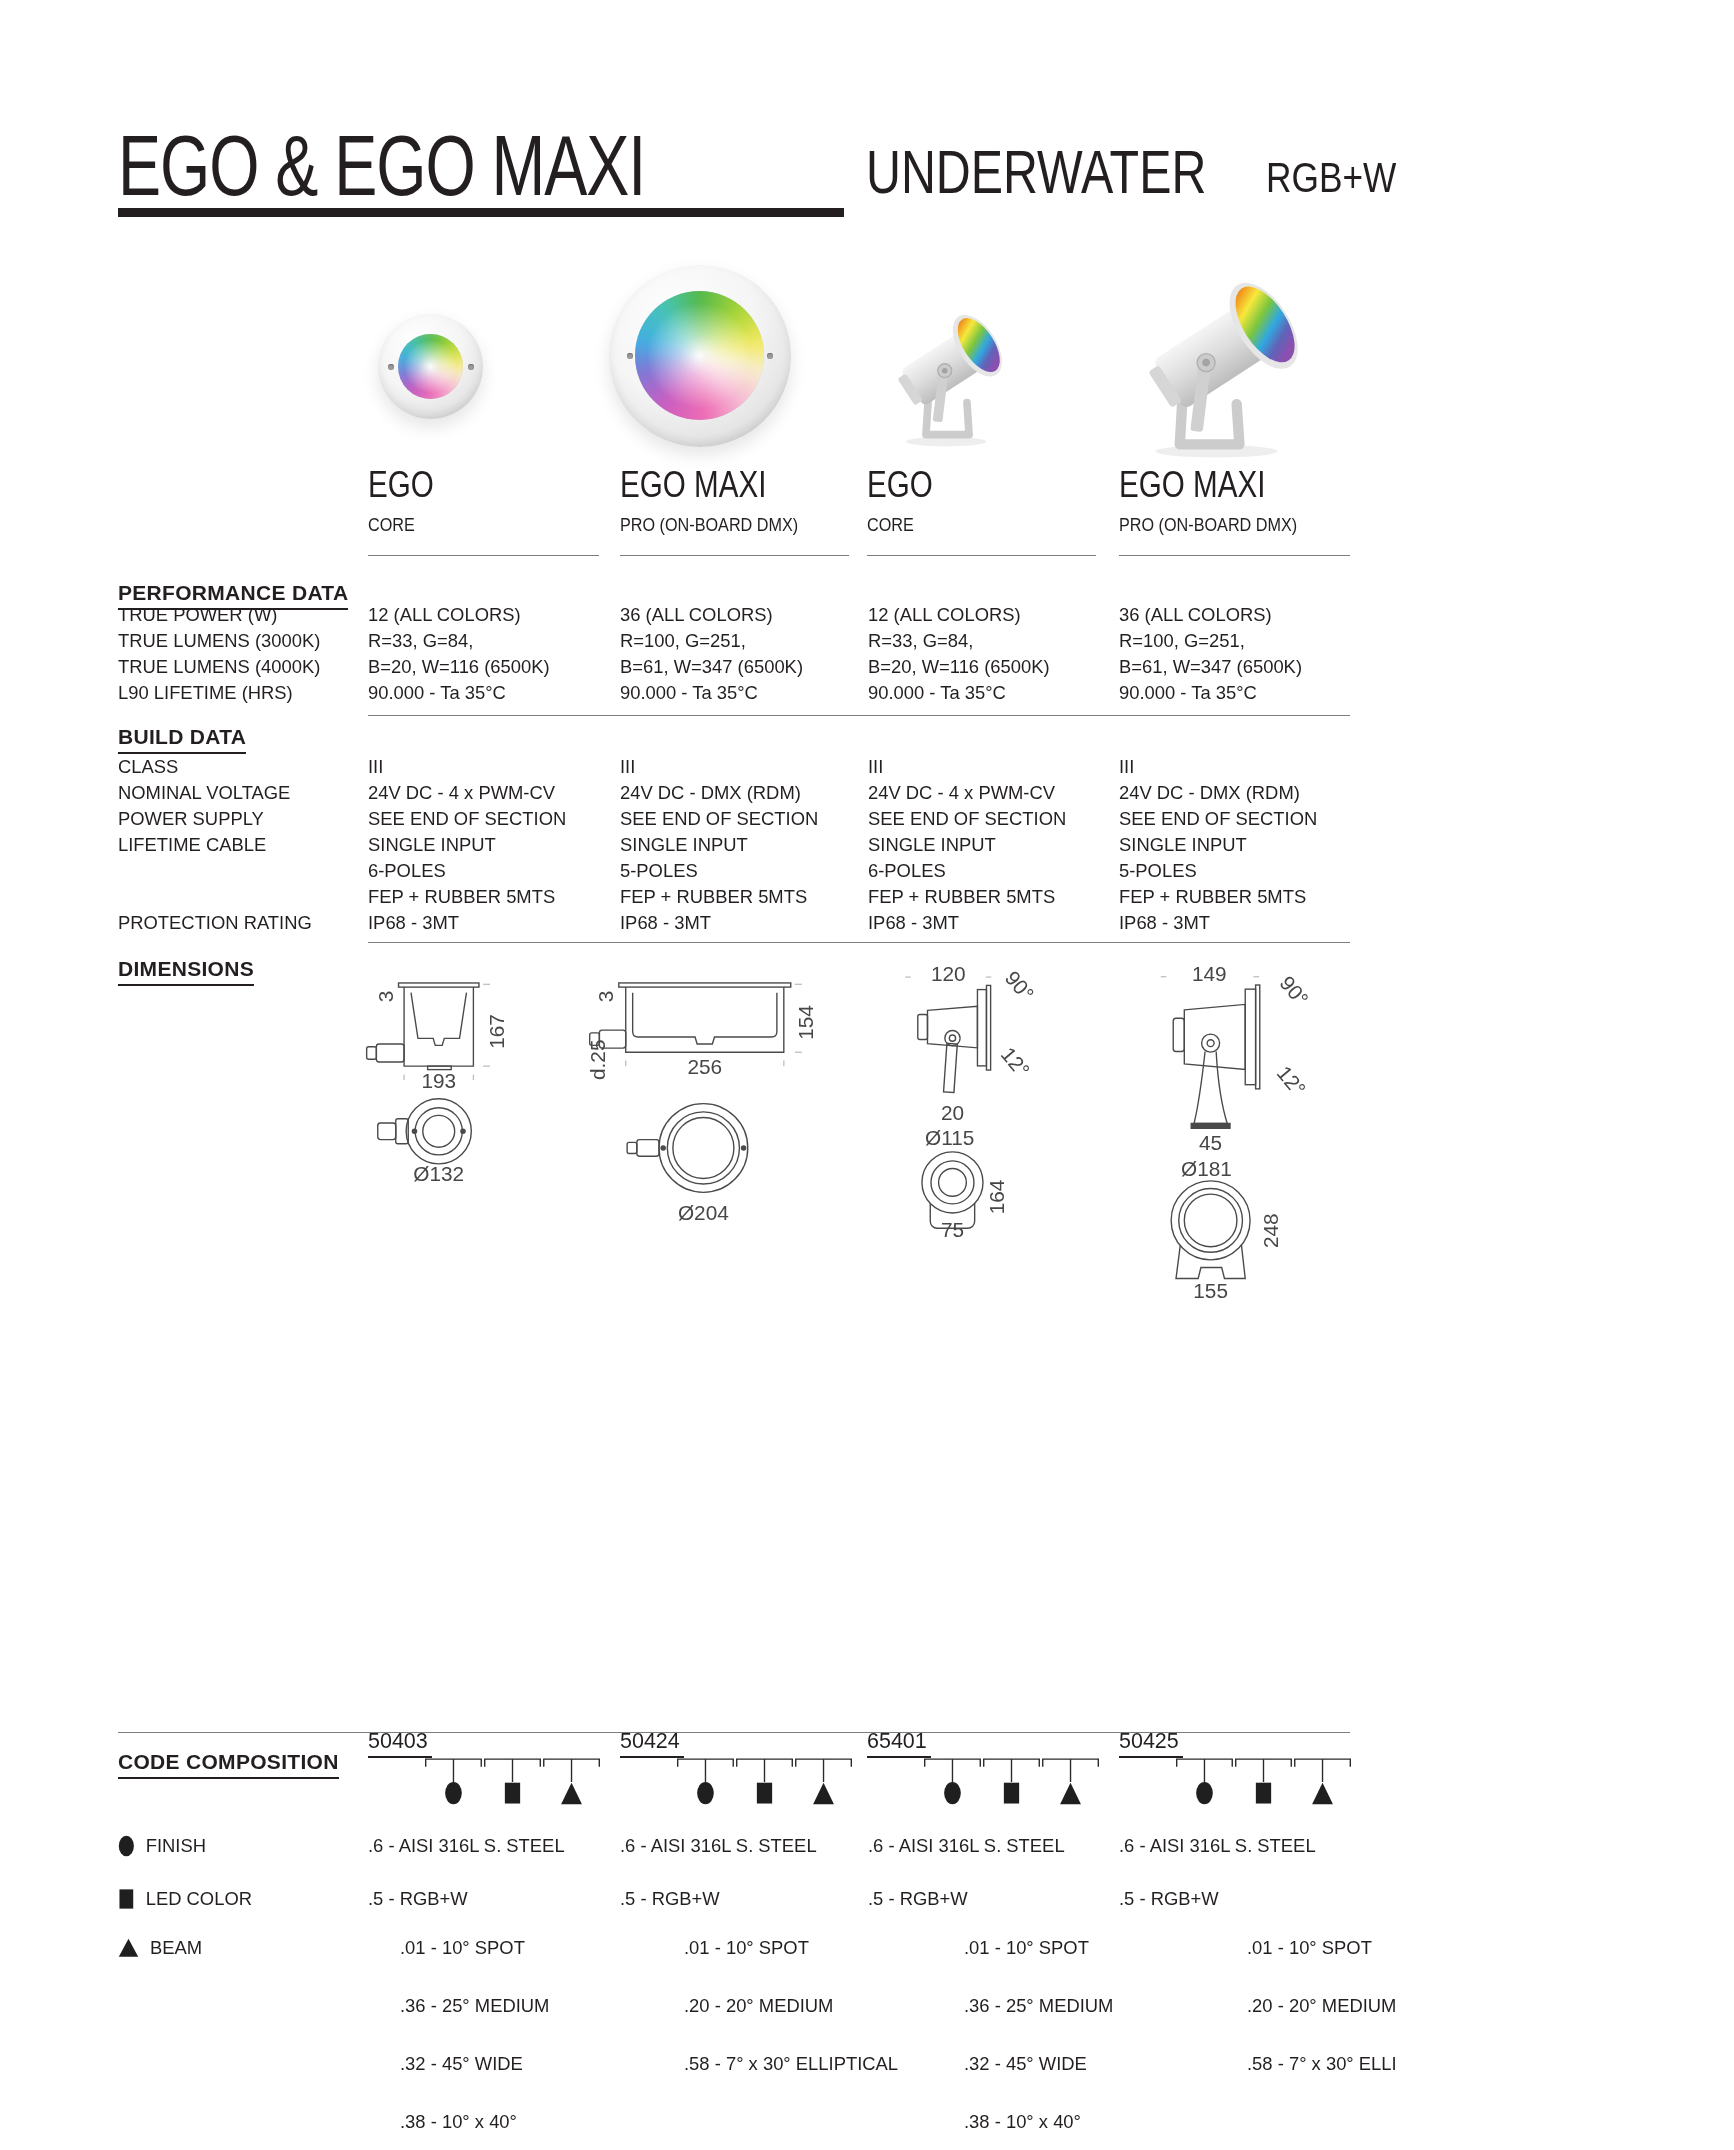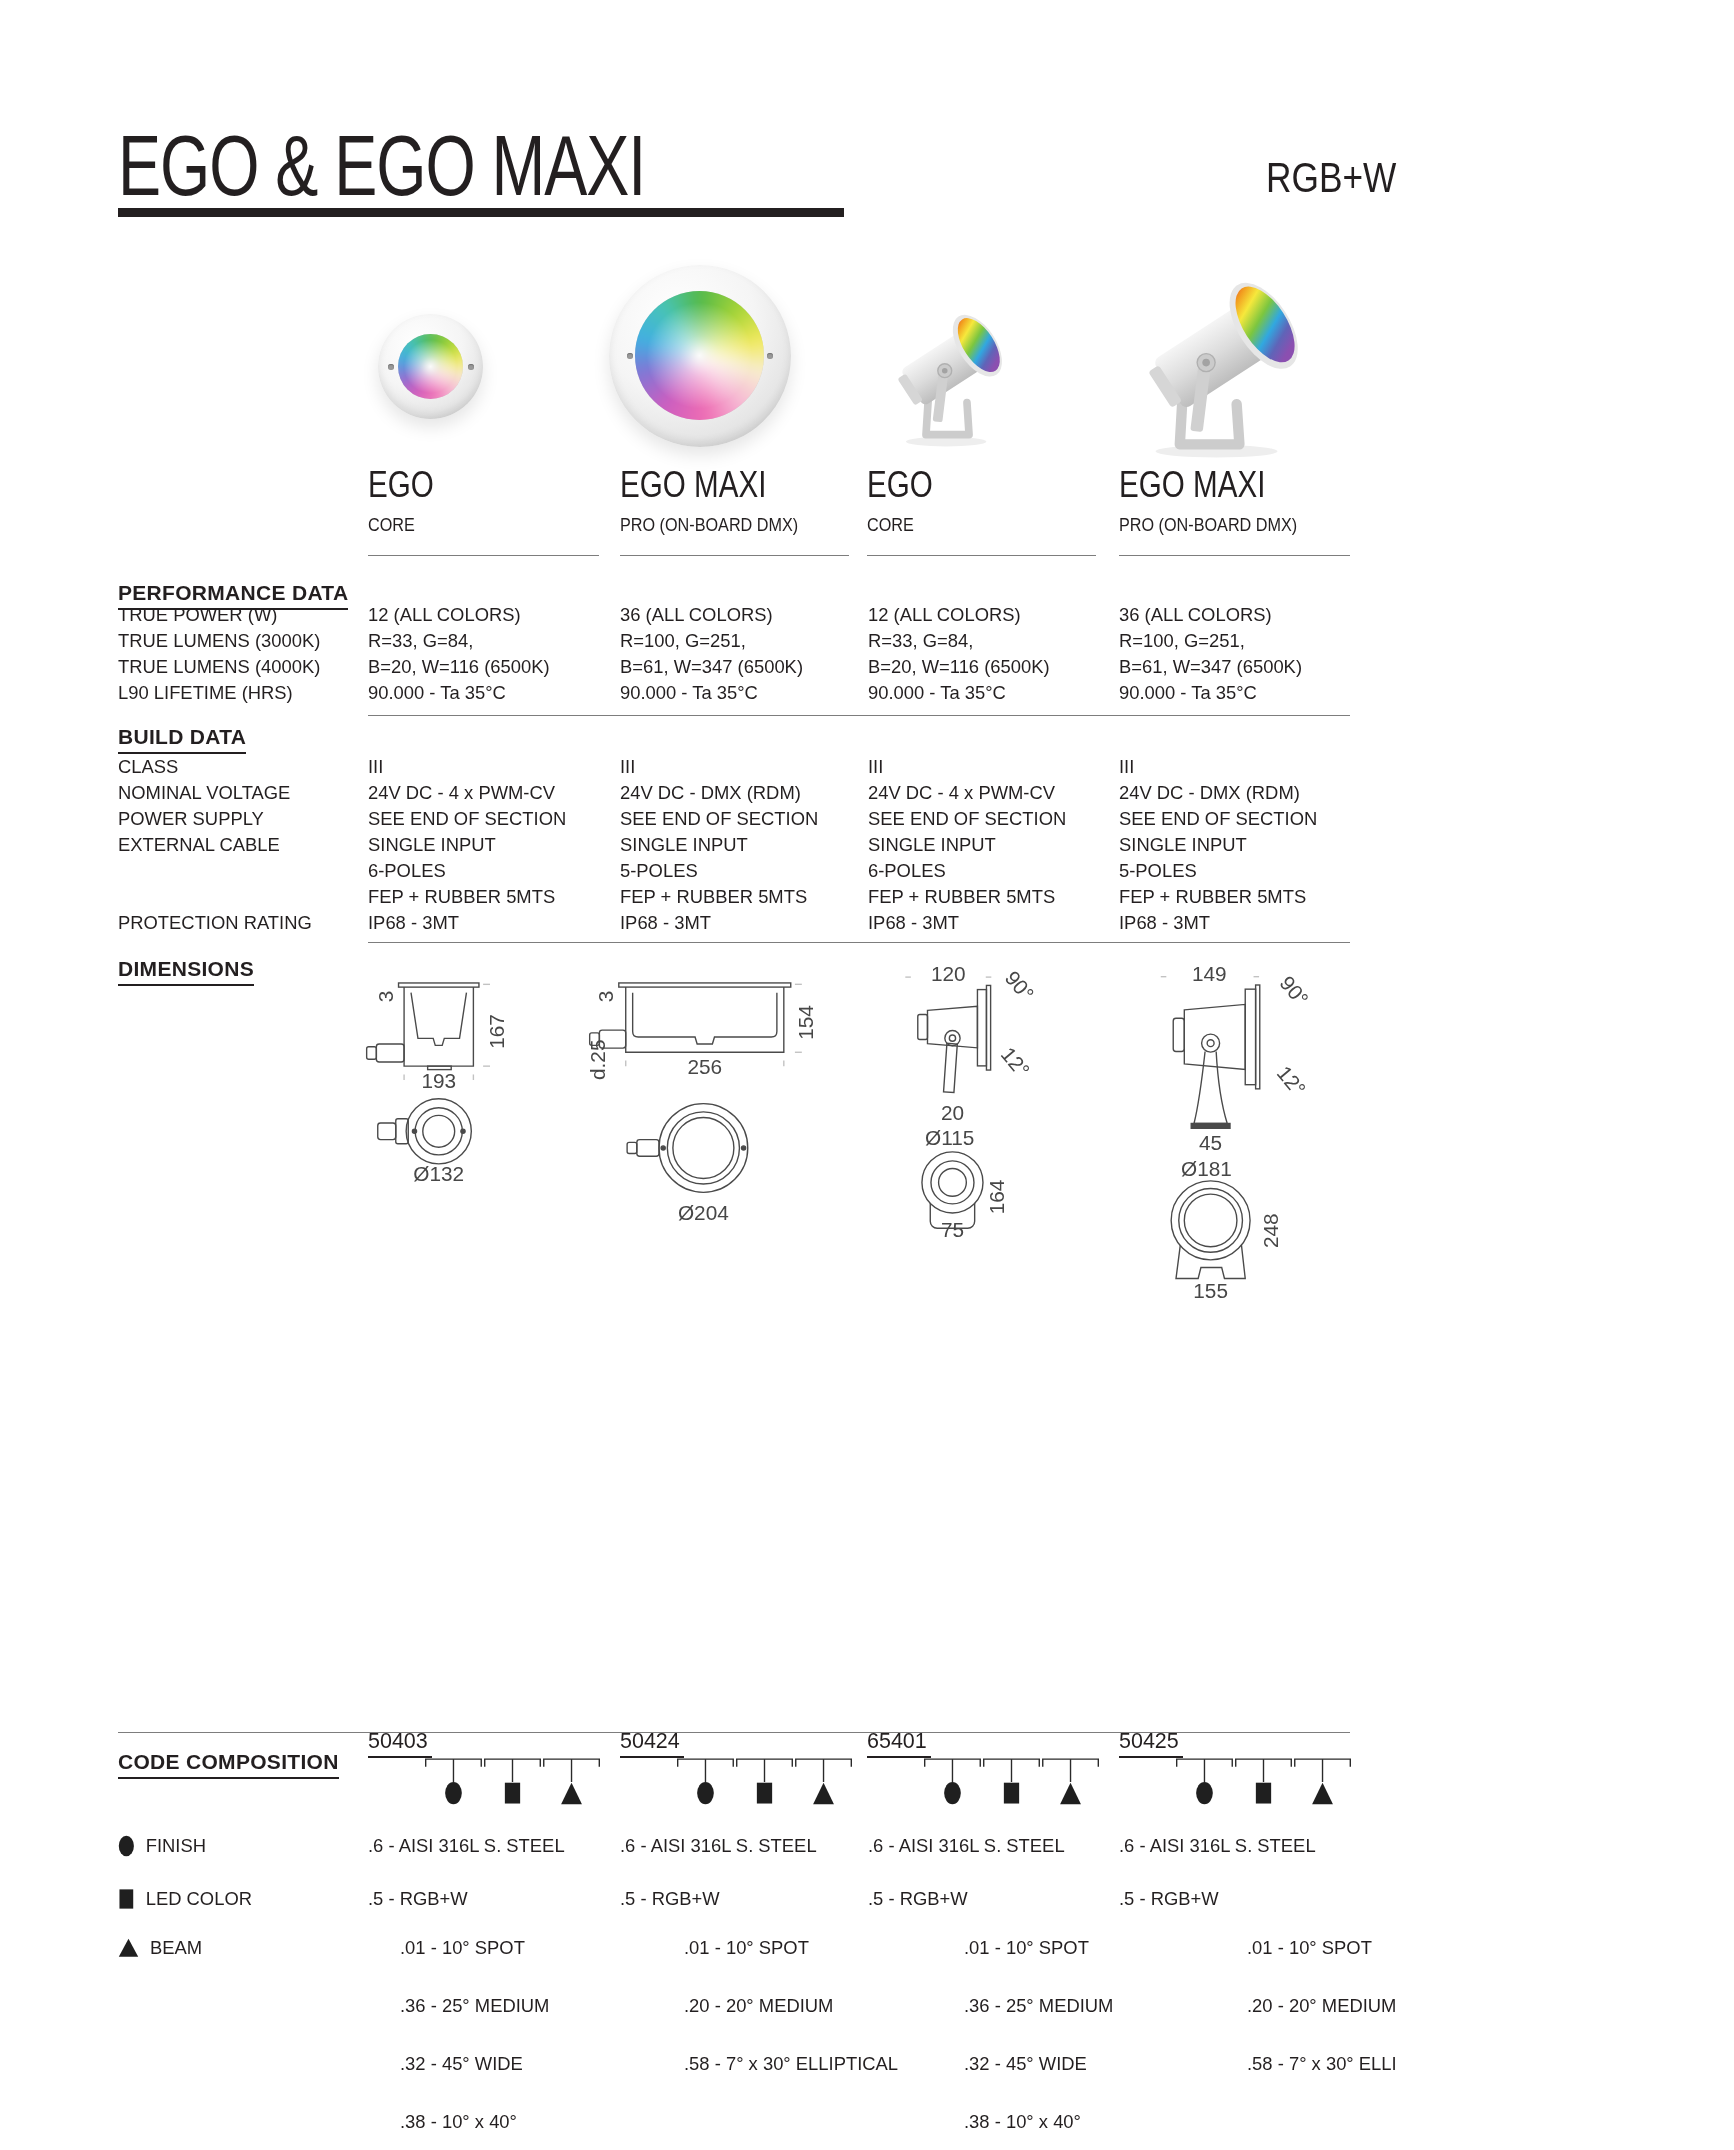--- a/index.html
+++ b/index.html
@@ -47,20 +47,23 @@
 </style>
 </head>
 <body>
 
 <div class="page">
 
   <div class="abs" style="left:118px;top:117px;">
     <span class="cond title-main">EGO &amp; EGO MAXI</span>
   </div>
   <div class="rule" style="left:118px;top:208px;width:726px;height:9px;"></div>
+  <div class="abs" style="left:866px;top:136px;">
+    <span class="cond title-sub">UNDERWATER</span>
+  </div>
   <div class="abs" style="left:1266px;top:154px;">
     <span class="cond title-tag">RGB+W</span>
   </div>
 
   <div class="photo" style="left:378px;top:314px;width:105px;height:105px;">
     <div class="bezel"></div>
     <div class="lens" style="left:20px;top:20px;width:65px;height:65px;"></div>
     <div class="screw" style="left:10.4px;top:50px;"></div>
     <div class="screw" style="left:90px;top:50px;"></div>
   </div>
@@ -194,21 +197,21 @@
     <div>24V DC - DMX (RDM)</div>
     <div>24V DC - 4 x PWM-CV</div>
     <div>24V DC - DMX (RDM)</div>
 
     <div>POWER SUPPLY</div>
     <div>SEE END OF SECTION</div>
     <div>SEE END OF SECTION</div>
     <div>SEE END OF SECTION</div>
     <div>SEE END OF SECTION</div>
 
-    <div>EXTERNAL CABLE</div>
+    <div>LIFETIME CABLE</div>
     <div>SINGLE INPUT</div>
     <div>SINGLE INPUT</div>
     <div>SINGLE INPUT</div>
     <div>SINGLE INPUT</div>
 
     <div></div>
     <div>6-POLES</div>
     <div>5-POLES</div>
     <div>6-POLES</div>
     <div>5-POLES</div>

